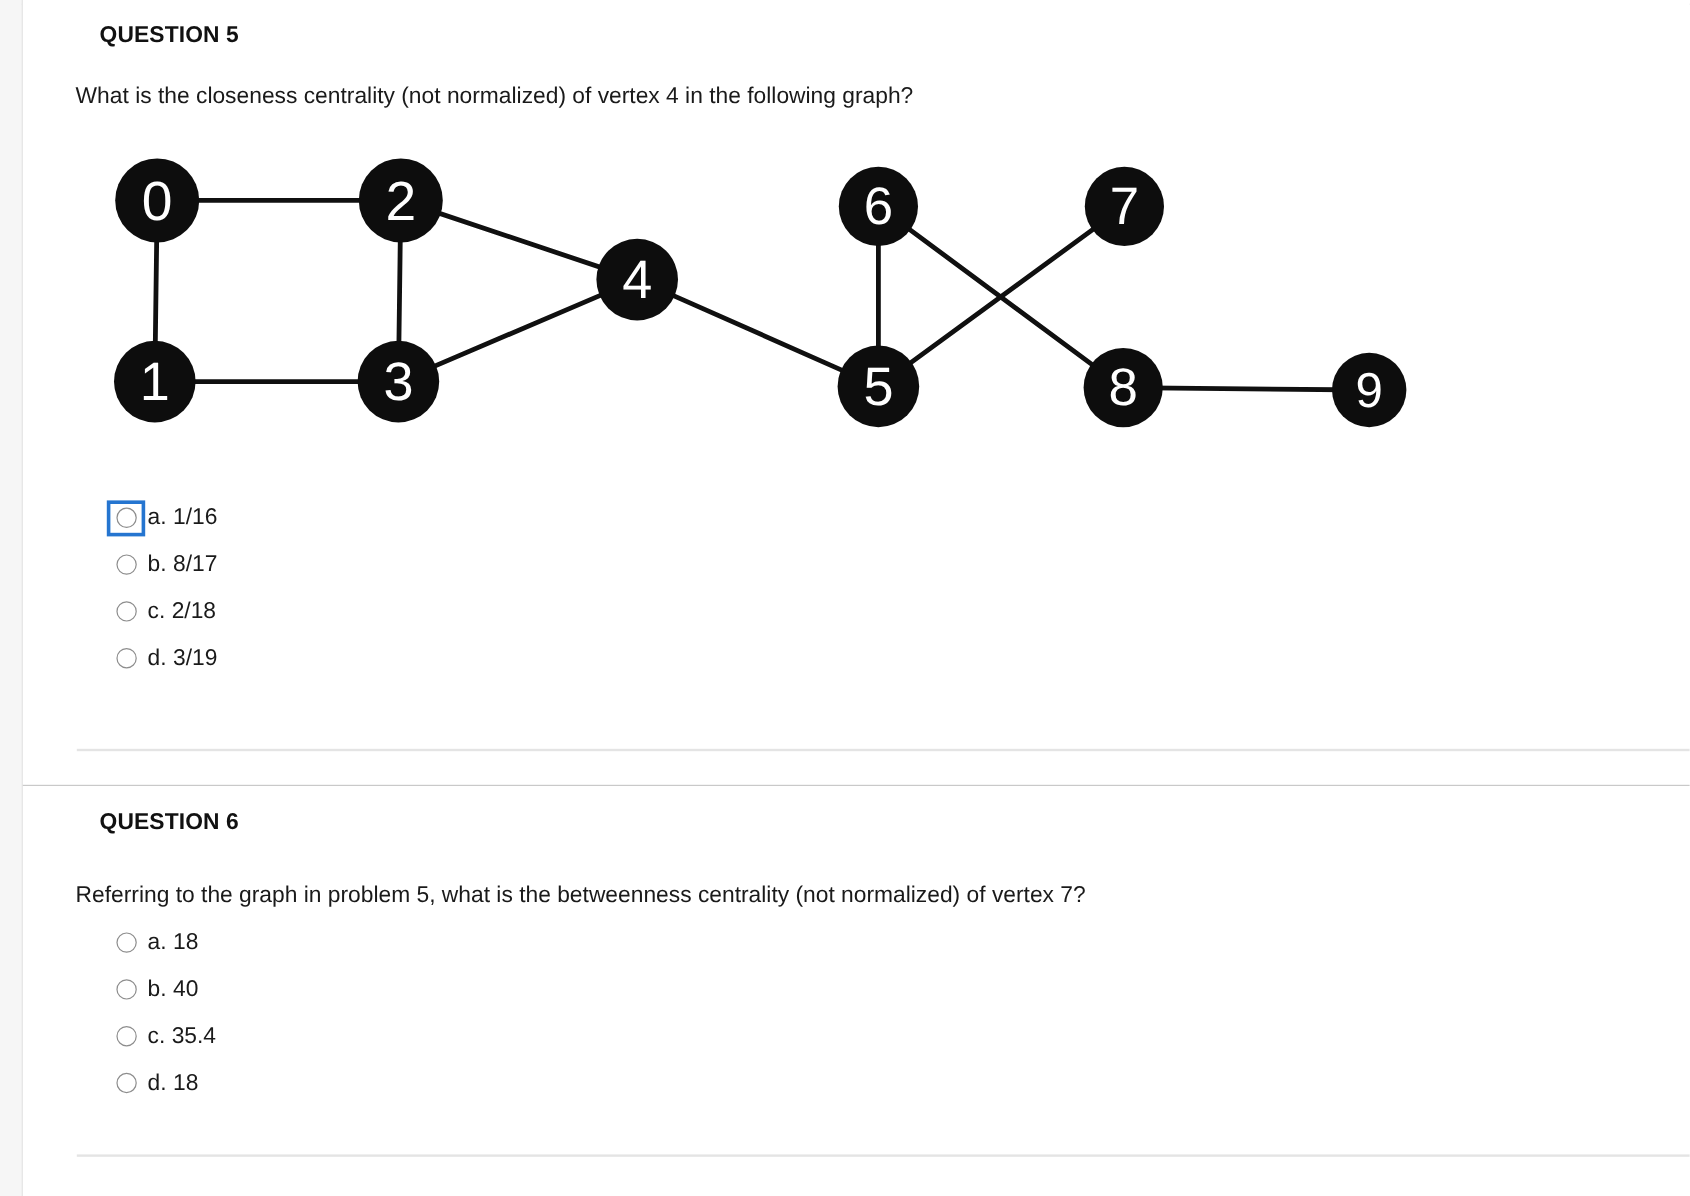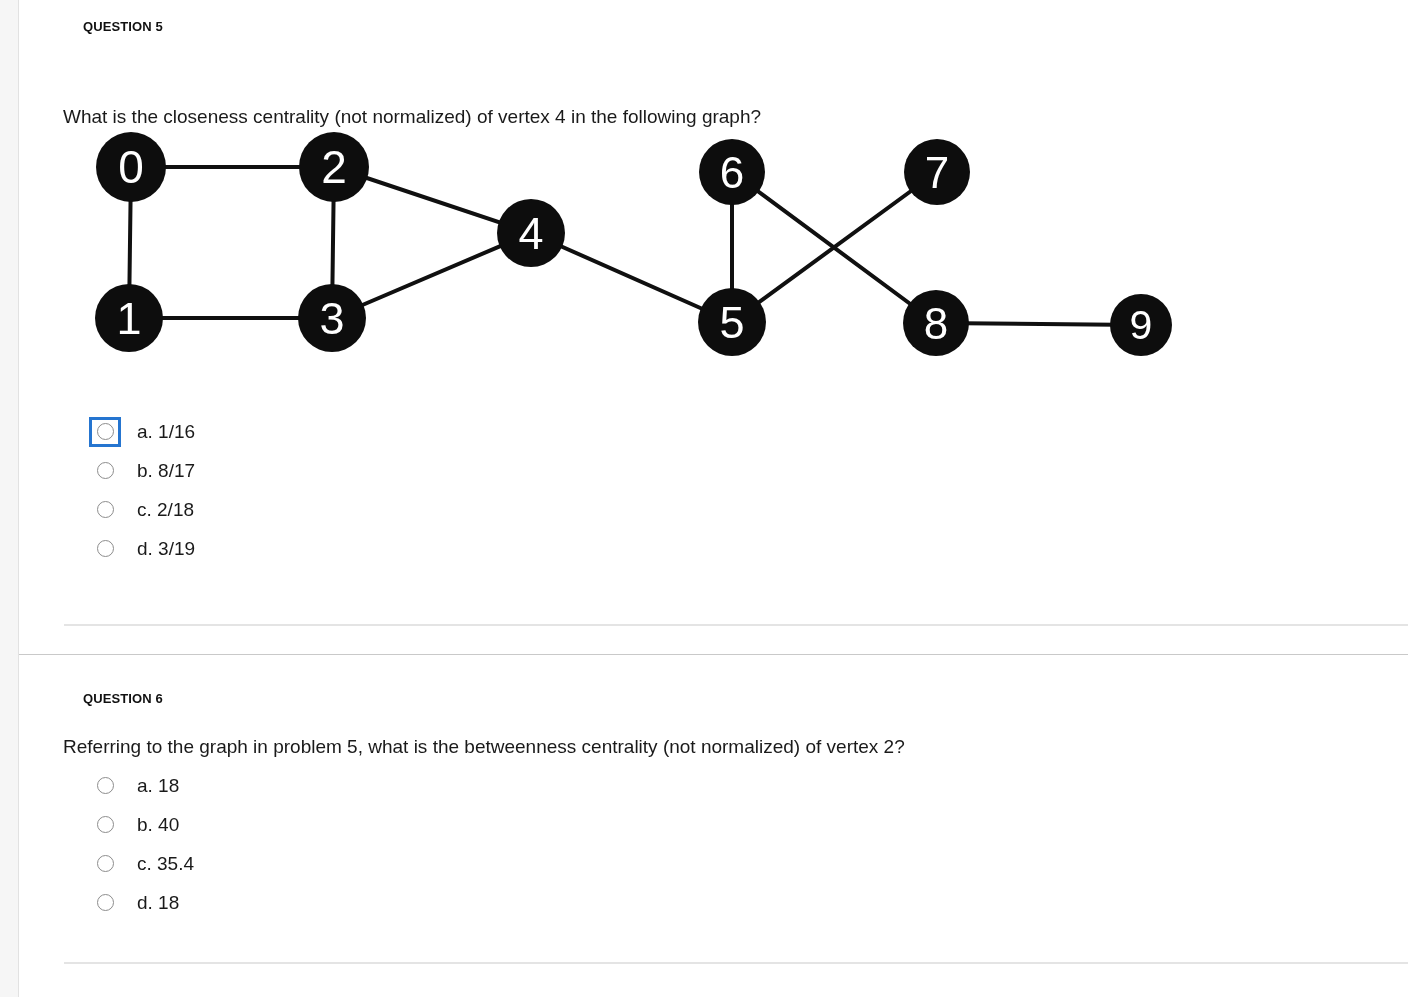--- a/index.html
+++ b/index.html
@@ -45,21 +45,21 @@
   .question-block {
     position: absolute;
     left: 0;
     width: 1390px;
   }
   #q5-block { top: 0; }
   #q6-block { top: 656px; }
 
   .q-heading {
     position: absolute;
-    font-size: 13px;
+    font-size: 19px;
     font-weight: bold;
     letter-spacing: 0.1px;
     color: #111;
     white-space: nowrap;
   }
   .q-text {
     position: absolute;
     font-size: 19px;
     font-weight: normal;
     color: #1a1a1a;
@@ -93,21 +93,21 @@
     height: 17px;
     border-radius: 50%;
     border: 1.6px solid #8d8d8d;
     background: #ffffff;
     box-sizing: border-box;
   }
   .option-label {
     font-size: 19px;
     color: #1a1a1a;
     white-space: nowrap;
-    margin-left: 16px;
+    margin-left: 2px;
   }
 
   
   .graph {
     position: absolute;
     left: 60px;
     top: 118px;
     width: 1130px;
     height: 250px;
   }
@@ -134,21 +134,21 @@
 
 <div class="gutter"></div>
 <div class="top-rule"></div>
 
 <div class="page">
 
   <div class="question-block" id="q5-block">
 
     <div class="q-heading" style="left:64px; top:19px;">QUESTION 5</div>
 
-    <div class="q-text" style="left:44px; top:70px;margin-top:36px;">What is the closeness centrality (not normalized) of vertex 4 in the following graph?</div>
+    <div class="q-text" style="left:44px; top:70px;">What is the closeness centrality (not normalized) of vertex 4 in the following graph?</div>
 
     <div class="graph">
       <svg width="1130" height="250" viewBox="0 0 1130 250">
         <g id="graph-edges">
             <line x1="52" y1="49" x2="255" y2="49" stroke="#101010" stroke-width="4" stroke-linecap="round"></line>
             <line x1="52" y1="49" x2="50" y2="200" stroke="#101010" stroke-width="4" stroke-linecap="round"></line>
             <line x1="255" y1="49" x2="253" y2="200" stroke="#101010" stroke-width="4" stroke-linecap="round"></line>
             <line x1="50" y1="200" x2="253" y2="200" stroke="#101010" stroke-width="4" stroke-linecap="round"></line>
             <line x1="255" y1="49" x2="452" y2="115" stroke="#101010" stroke-width="4" stroke-linecap="round"></line>
             <line x1="253" y1="200" x2="452" y2="115" stroke="#101010" stroke-width="4" stroke-linecap="round"></line>
@@ -229,23 +229,23 @@
           <span class="option-label">d. 3/19</span>
         </div>
       </div>
 
     <div class="inner-rule" style="top:624px;"></div>
     <div class="full-rule" style="top:654px;"></div>
   </div>
 
   <div class="question-block" id="q6-block">
 
-    <div class="q-heading" style="left:64px; top:35px;text-align:right;">QUESTION 6</div>
-
-    <div class="q-text" style="left:44px; top:80px;">Referring to the graph in problem 5, what is the betweenness centrality (not normalized) of vertex 2?</div>
+    <div class="q-heading" style="left:64px; top:19px;text-align:right;">QUESTION 6</div>
+
+    <div class="q-text" style="left:44px; top:80px;">Referring to the graph in problem 5, what is the betweenness centrality (not normalized) of vertex 7?</div>
 
     <div class="options" id="q6-options" style="left:70px; top:110px;">
         <div class="option-row">
           <div class="radio-wrap">
             <div class="radio"></div>
           </div>
           <span class="option-label">a. 18</span>
         </div>
         <div class="option-row">
           <div class="radio-wrap">

